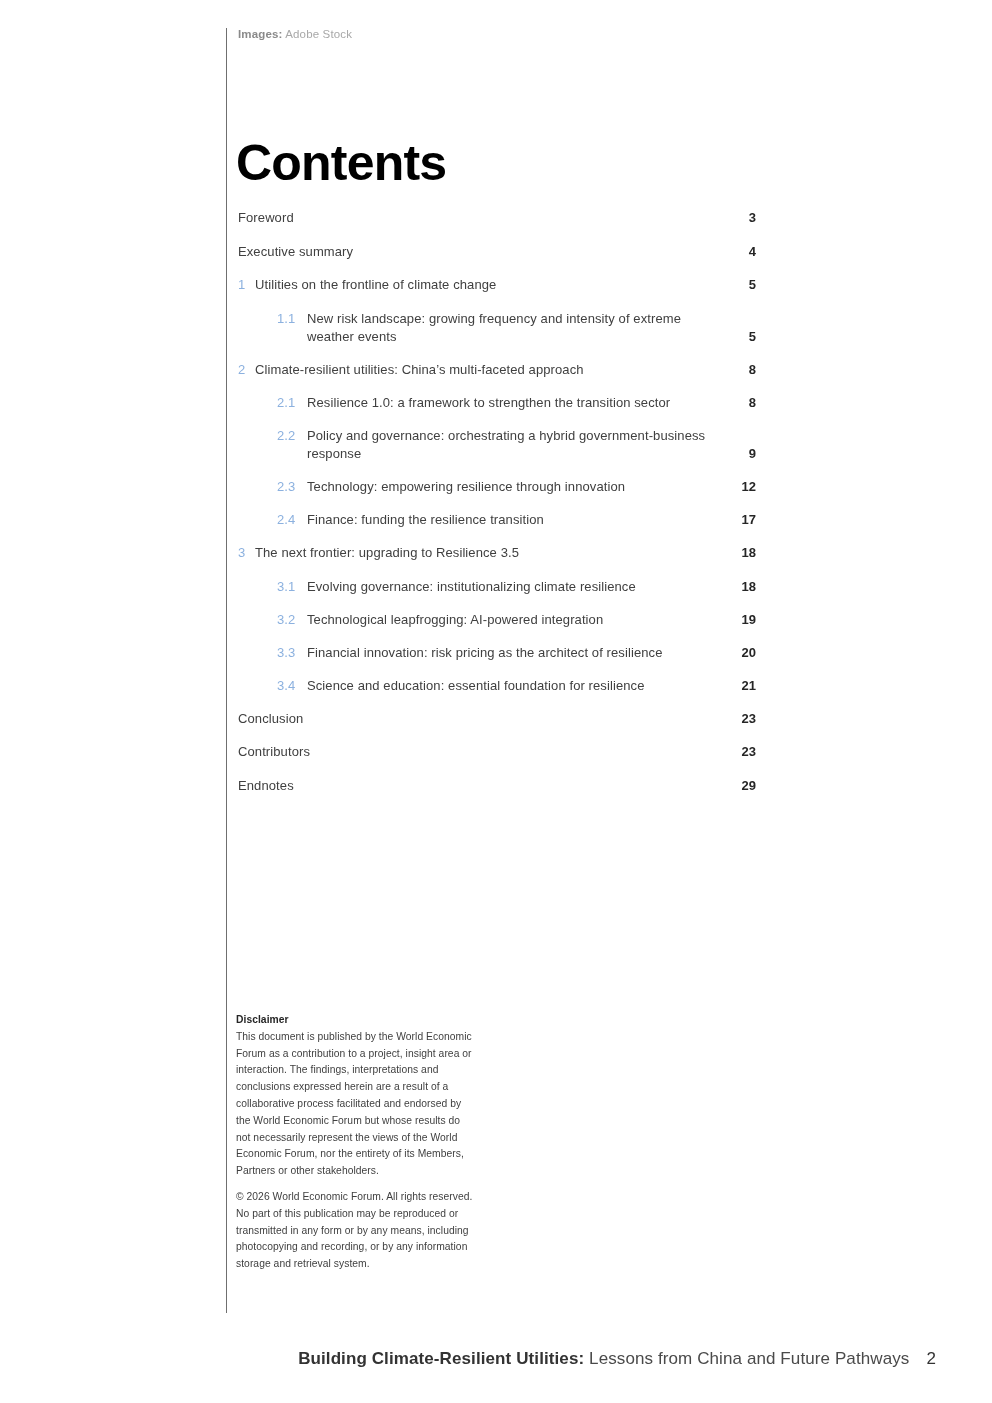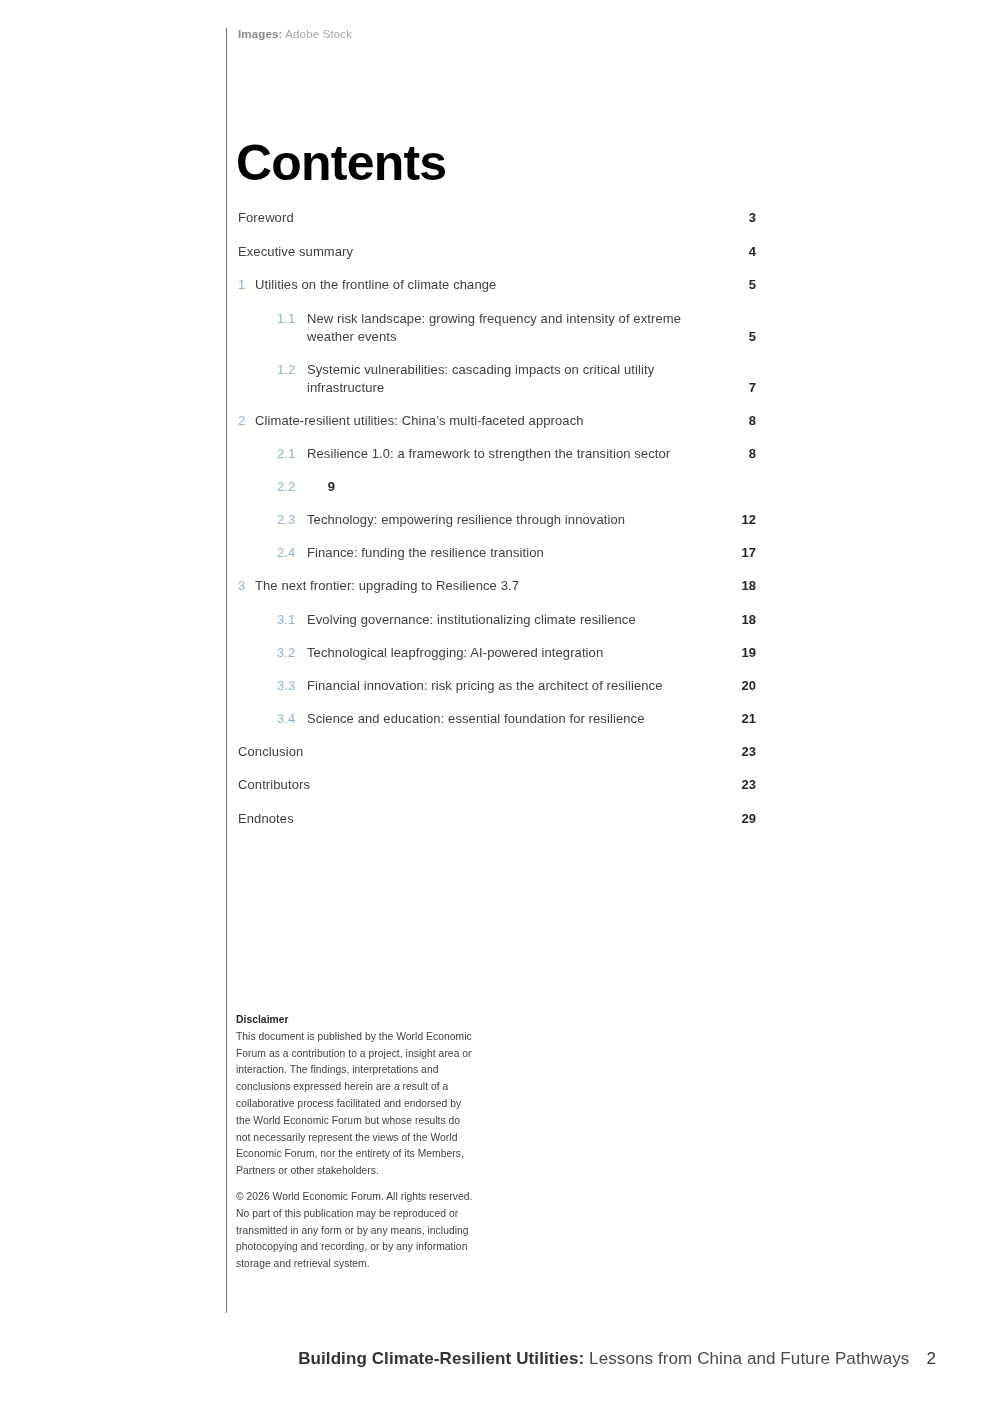--- a/index.html
+++ b/index.html
@@ -181,52 +181,48 @@
       <div class="toc-row lvl1">
         <span class="toc-num">1</span>
         <span class="toc-label">Utilities on the frontline of climate change</span>
         <span class="toc-page">5</span>
       </div>
       <div class="toc-row lvl2">
         <span class="toc-num">1.1</span>
         <span class="toc-label">New risk landscape: growing frequency and intensity of extreme weather events</span>
         <span class="toc-page">5</span>
       </div>
-      <div class="toc-row lvl2">
-        <span class="toc-num">1.2</span>
-        <span class="toc-label">Systemic vulnerabilities: cascading impacts on critical utility infrastructure</span>
-        <span class="toc-page">7</span>
-      </div>
       <div class="toc-row lvl1">
         <span class="toc-num">2</span>
         <span class="toc-label">Climate-resilient utilities: China’s multi-faceted approach</span>
         <span class="toc-page">8</span>
       </div>
       <div class="toc-row lvl2">
         <span class="toc-num">2.1</span>
         <span class="toc-label">Resilience 1.0: a framework to strengthen the transition sector</span>
         <span class="toc-page">8</span>
       </div>
       <div class="toc-row lvl2">
         <span class="toc-num">2.2</span>
+        <span class="toc-label">Policy and governance: orchestrating a hybrid government-business response</span>
         <span class="toc-page">9</span>
       </div>
       <div class="toc-row lvl2">
         <span class="toc-num">2.3</span>
         <span class="toc-label">Technology: empowering resilience through innovation</span>
         <span class="toc-page">12</span>
       </div>
       <div class="toc-row lvl2">
         <span class="toc-num">2.4</span>
         <span class="toc-label">Finance: funding the resilience transition</span>
         <span class="toc-page">17</span>
       </div>
       <div class="toc-row lvl1">
         <span class="toc-num">3</span>
-        <span class="toc-label">The next frontier: upgrading to Resilience 3.7</span>
+        <span class="toc-label">The next frontier: upgrading to Resilience 3.5</span>
         <span class="toc-page">18</span>
       </div>
       <div class="toc-row lvl2">
         <span class="toc-num">3.1</span>
         <span class="toc-label">Evolving governance: institutionalizing climate resilience</span>
         <span class="toc-page">18</span>
       </div>
       <div class="toc-row lvl2">
         <span class="toc-num">3.2</span>
         <span class="toc-label">Technological leapfrogging: AI-powered integration</span>

